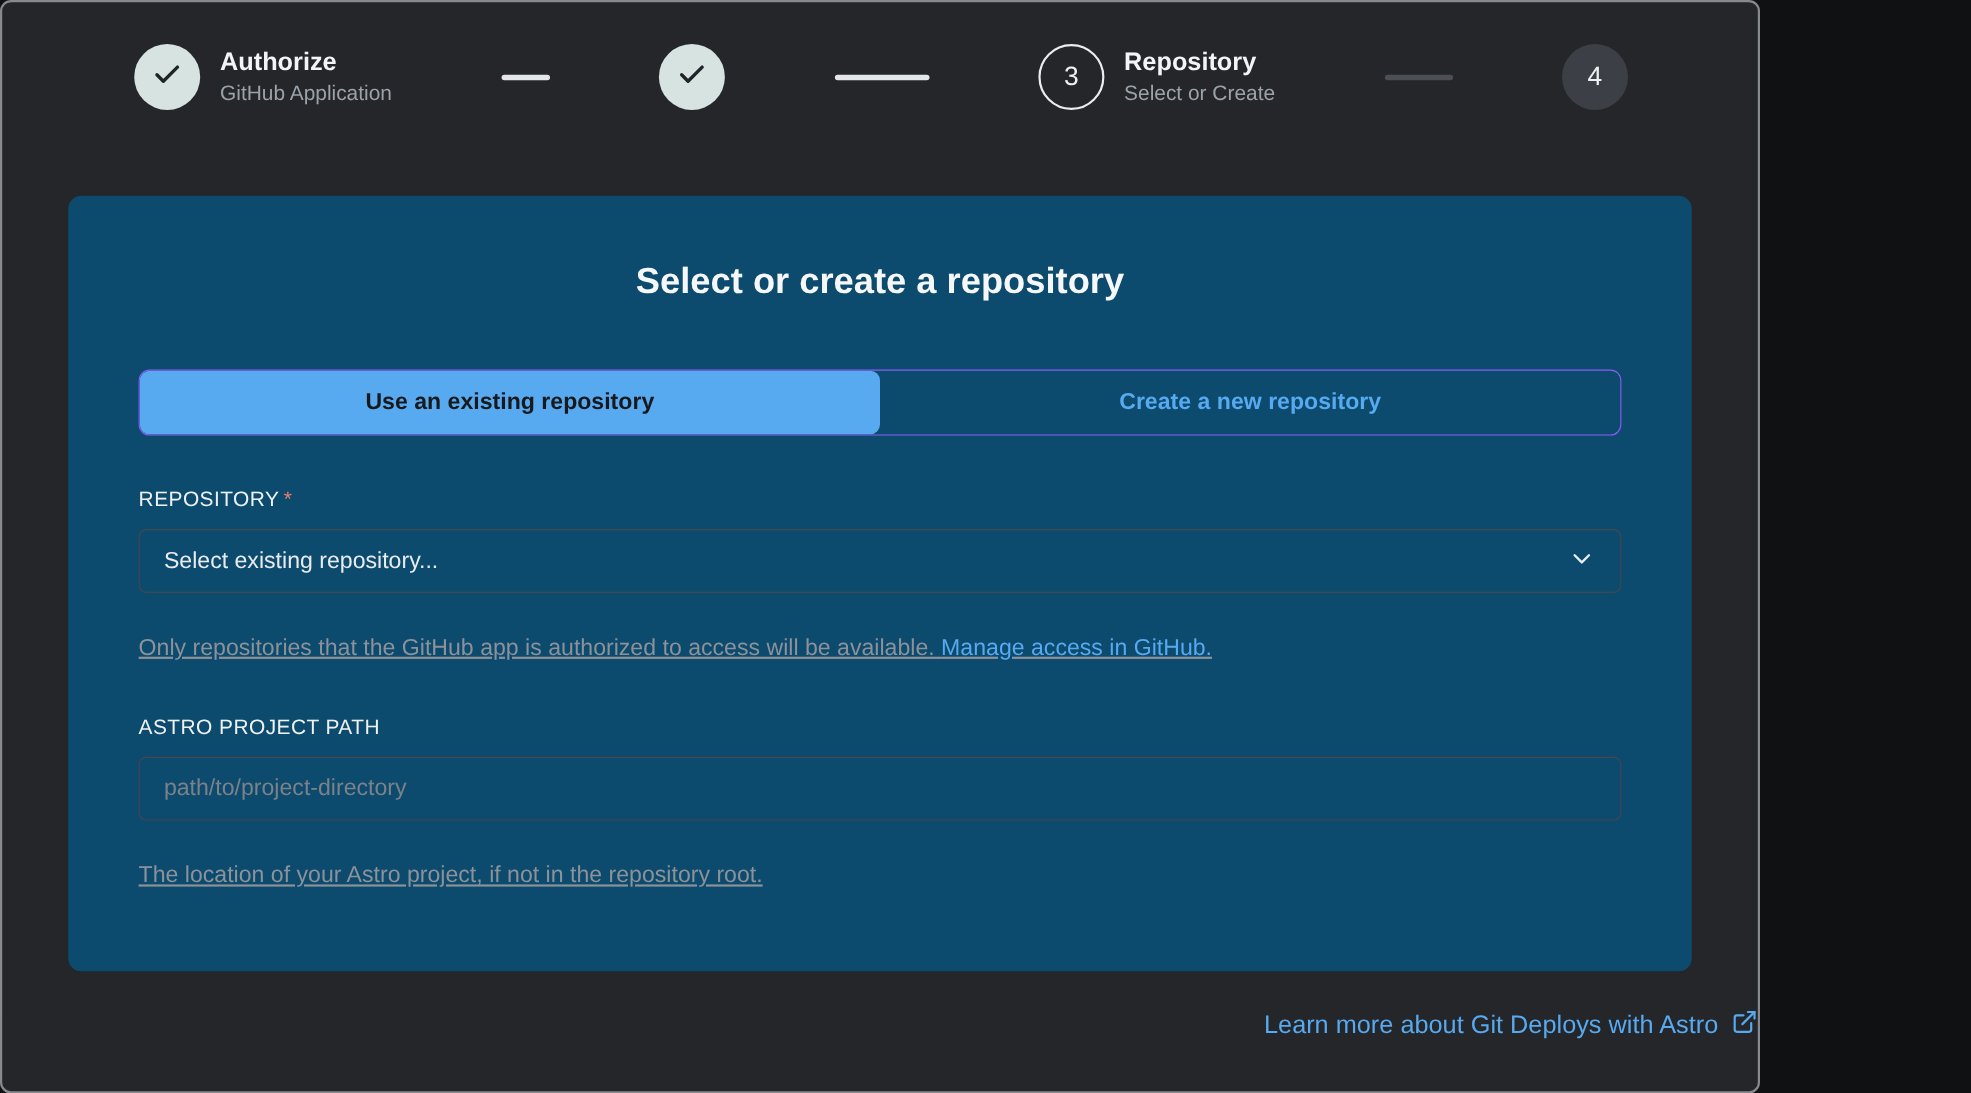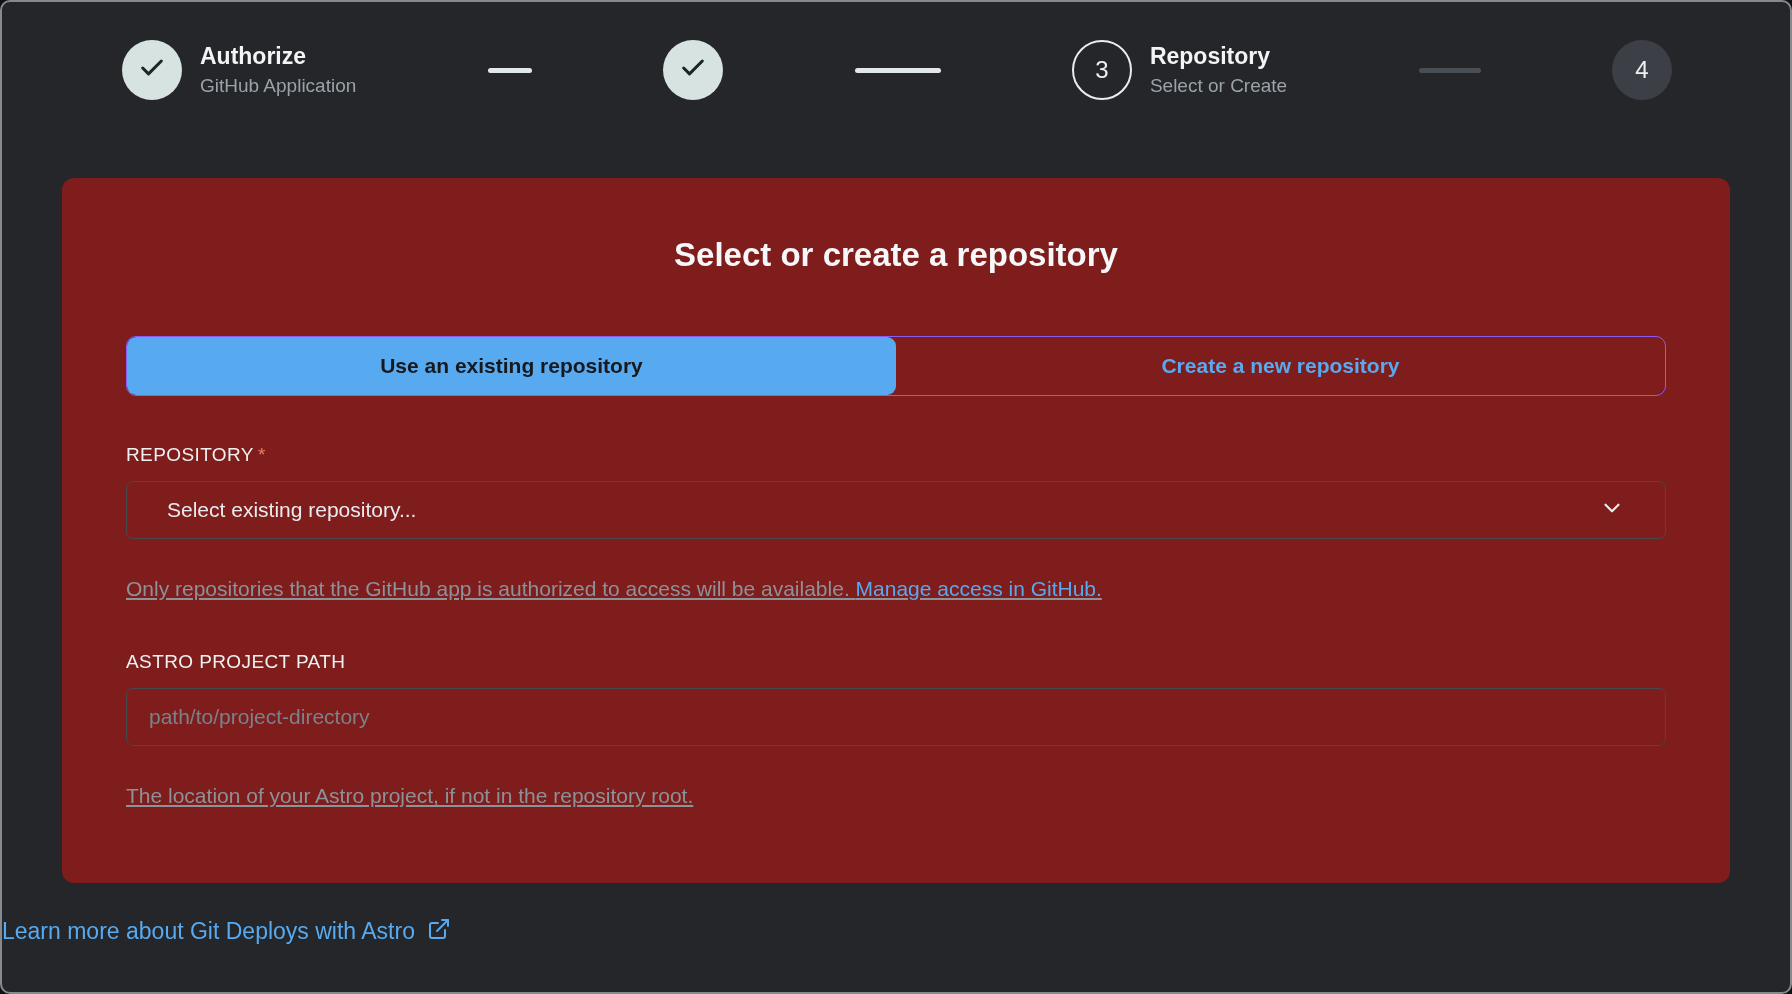--- a/index.html
+++ b/index.html
@@ -3,21 +3,21 @@
 <meta charset="utf-8">
 <style>
   * { box-sizing: border-box; margin: 0; padding: 0; }
   html, body { width: 1792px; height: 994px; }
   body {
     background: #101113;
     font-family: "Liberation Sans", "DejaVu Sans", sans-serif;
     overflow: hidden;
   }
   .frame {
-    width: 1792px;
+    width: 1600px;
     height: 994px;
     background: #242629;
     border: 2px solid #86898d;
     border-radius: 10px;
     overflow: hidden;
   }
 
   
   .stepper {
     display: flex;
@@ -41,21 +41,21 @@
   .connector { height: 5px; border-radius: 3px; flex: none; }
   .connector.done { background: #e2e7ea; }
   .connector.todo { background: #4a4f55; }
   .connector.c1 { width: 44px; }
   .connector.c2 { width: 86px; }
   .connector.c3 { width: 62px; }
 
   
   .card {
     margin: 78px 60px 0;
-    background: #7f1d1d;
+    background: #0c4a6e;
     border-radius: 12px;
     padding: 58px 64px 72px;
   }
   .card-title {
     text-align: center;
     font-size: 33px;
     font-weight: 700;
     color: #f5f7f8;
     margin-bottom: 62px;
   }
@@ -94,21 +94,21 @@
   }
   .required { color: #ec7f6a; margin-left: 4px; }
 
   .select-box {
     height: 58px;
     border: 1px solid #45484d;
     border-radius: 7px;
     display: flex;
     align-items: center;
     justify-content: space-between;
-    padding: 0 40px;
+    padding: 0 22px;
     cursor: pointer;
     background: transparent;
   }
   .select-value { font-size: 21px; color: #e9ecee; }
 
   .text-input {
     width: 100%;
     height: 58px;
     border: 1px solid #45484d;
     border-radius: 7px;
@@ -130,21 +130,21 @@
   }
   .help a {
     color: #57a9f0;
     text-decoration: none;
     cursor: pointer;
   }
 
   
   .footer {
     display: flex;
-    justify-content: flex-start;
+    justify-content: flex-end;
     margin-top: 34px;
   }
   .footer-link {
     display: inline-flex;
     align-items: center;
     gap: 12px;
     color: #57a9f0;
     font-size: 23px;
     text-decoration: none;
     cursor: pointer;

